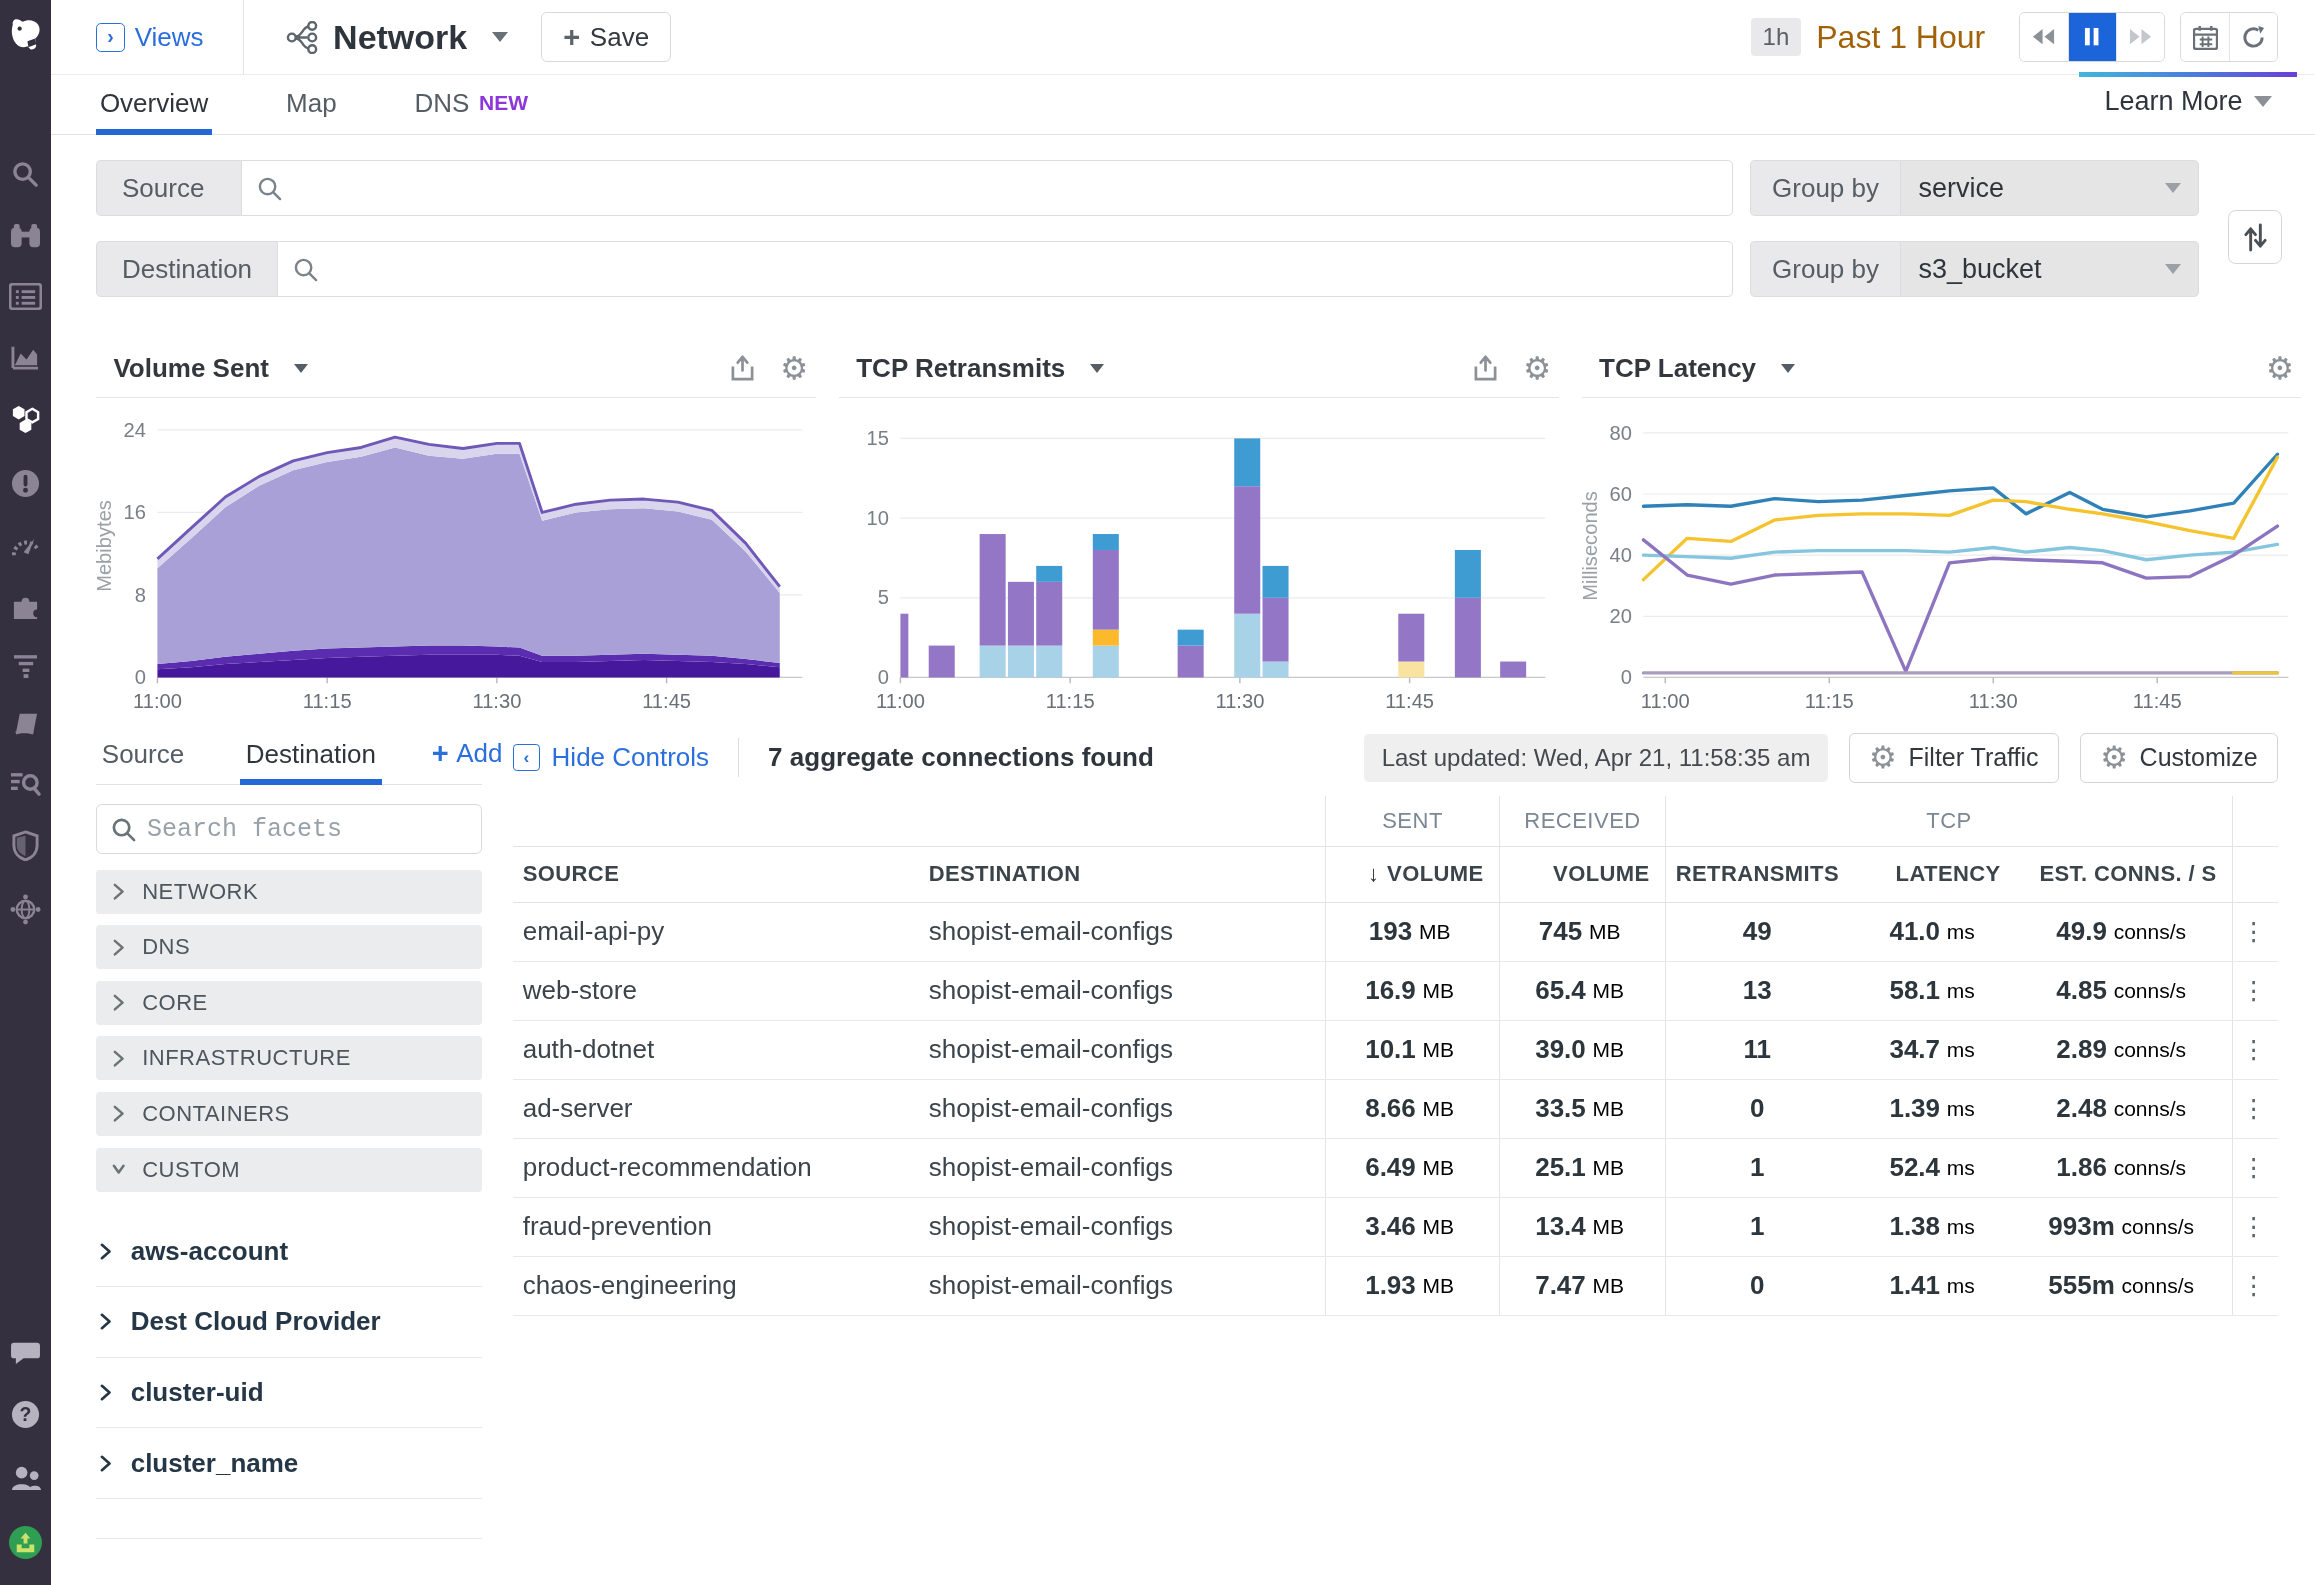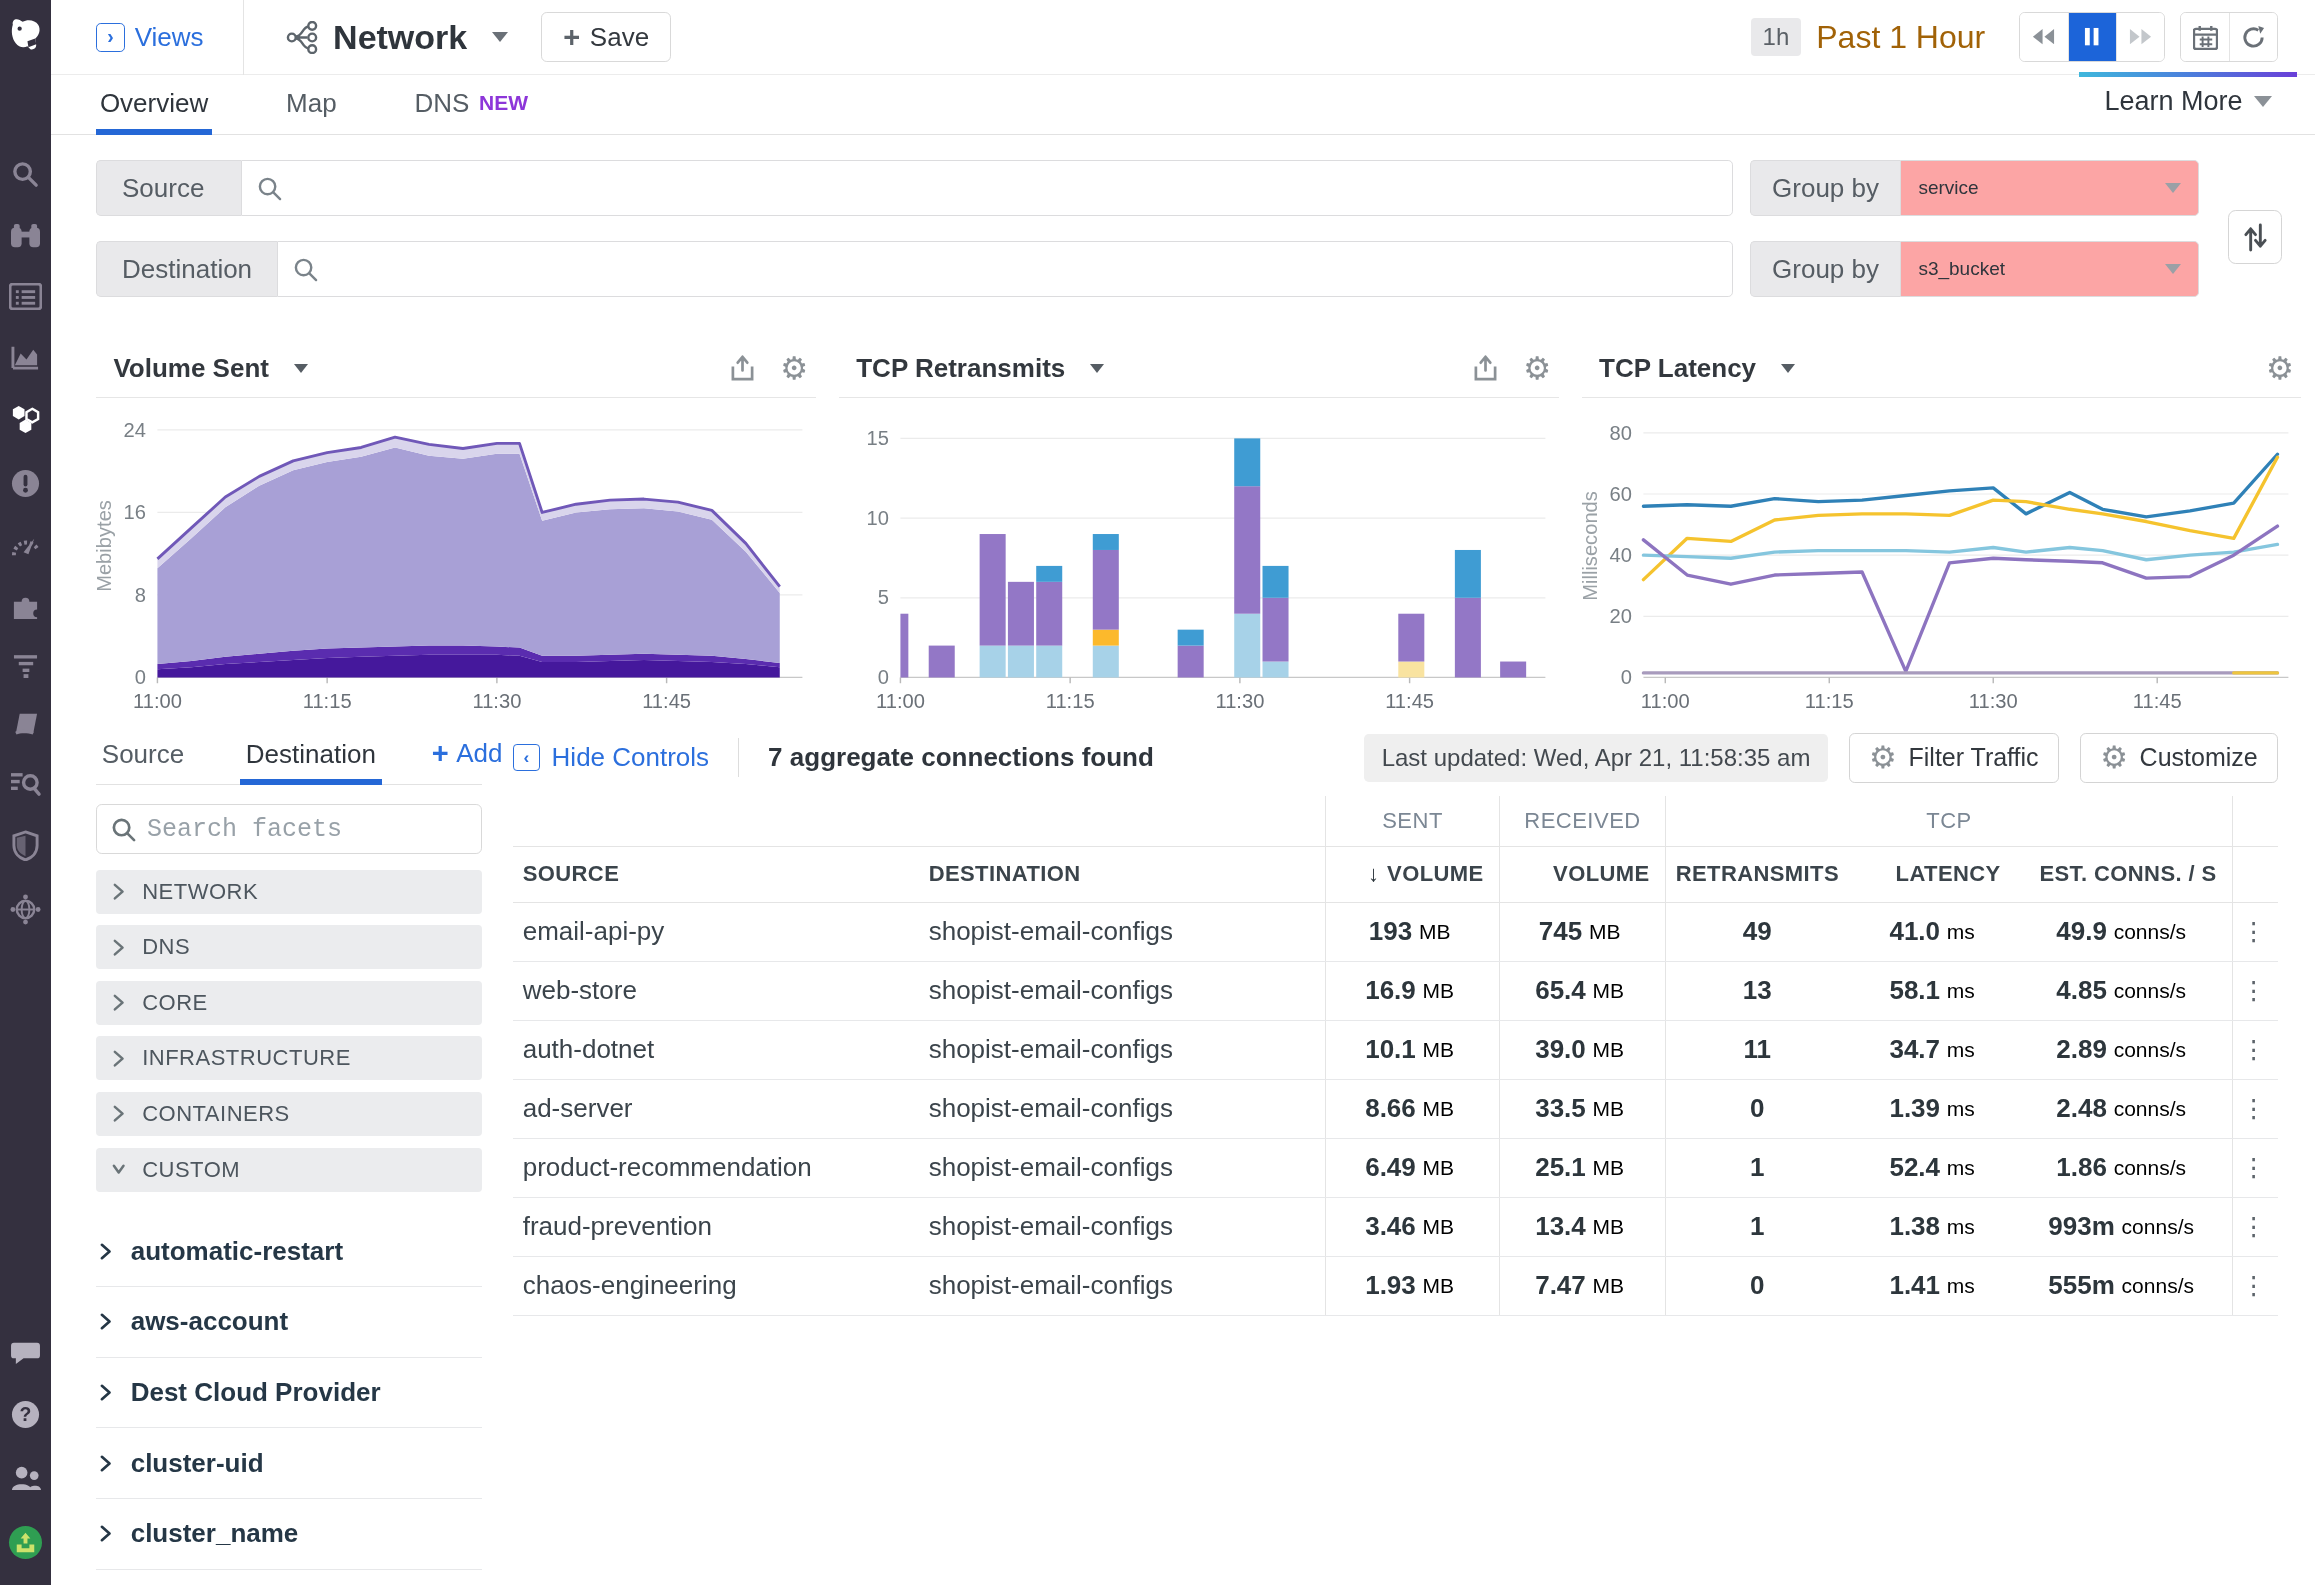--- a/index.html
+++ b/index.html
@@ -50,22 +50,22 @@
 
   
   .query-wrap { position:relative; padding:25px 116px 5.8px 45px; }
   .q-row { display:flex; align-items:stretch; height:56px; margin-bottom:25px; }
   .q-label { background:#e9e9eb; border:1px solid #dcdcde; border-right:none; border-radius:4.8px 0 0 4.8px;
     display:flex; align-items:center; padding:0 25px; font-size:26px; color:#565d64; min-width:145px; }
   .q-input { flex:1; border:1px solid #dcdcde; border-radius:0 4.8px 4.8px 0; background:#fff; display:flex; align-items:center; padding:0 15.4px; }
   .q-input input { border:none; outline:none; font-size:25px; flex:1; margin-left:11.6px; font-family:inherit; }
   .gb-label { background:#e9e9eb; border:1px solid #dcdcde; border-right:none; border-radius:4.8px 0 0 4.8px; margin-left:17.4px;
     display:flex; align-items:center; padding:0 21px; font-size:26px; color:#565d64; }
-  .gb-select { width:299px; border:1px solid #dcdcde; border-radius:0 4.8px 4.8px 0; background:#fca5a5; display:flex; align-items:center;
-    padding:0 17.4px; font-size:19px; color:#2f353c; cursor:pointer; }
+  .gb-select { width:299px; border:1px solid #dcdcde; border-radius:0 4.8px 4.8px 0; background:#e5e5e5; display:flex; align-items:center;
+    padding:0 17.4px; font-size:27px; color:#2f353c; cursor:pointer; }
   .gb-caret { margin-left:auto; width:0;height:0;border-left:8.7px solid transparent;border-right:8.7px solid transparent;border-top:10.6px solid #9aa0a6; }
   .swap-btn { position:absolute; right:33px; top:75px; width:54px; height:54px; border:1px solid #d5d5d5; border-radius:7.7px;
     background:#fff; display:flex; align-items:center; justify-content:center; cursor:pointer; }
 
   
   .charts { display:flex; padding:15.4px 13.5px 0 45px; gap:23px; }
   .panel { flex:1 1 0; }
   .panel-hd { display:flex; align-items:center; padding:9.7px 7.7px 13.5px 17.4px; border-bottom:1px solid #e6e6e6; }
   .panel-title { font-size:26px; font-weight:600; color:#33383e; }
   .panel-caret { width:0;height:0;border-left:7.7px solid transparent;border-right:7.7px solid transparent;border-top:9.7px solid #565d64; margin-left:25px; cursor:pointer;}
@@ -533,26 +533,20 @@
   </div>
 
   <div class="facet-group">
     <svg class="chev" width="15.4" height="19.3" viewBox="0 0 16 20">
               <path class="chev-path" d="M3 6 L8 13 L13 6" fill="none" stroke="#6a7478" stroke-width="2.6" stroke-linecap="round" stroke-linejoin="round"></path>
             </svg>
     <span class="fg-label">CUSTOM</span>
   </div>
 </div>
       <div class="facet-items" id="facet-items">
-  <div class="facet-item">
-    <svg class="chev" width="15.4" height="21" viewBox="0 0 16 22">
-              <path d="M4 4 L12 11 L4 18" fill="none" stroke="#253746" stroke-width="2.8" stroke-linecap="round" stroke-linejoin="round"></path>
-            </svg>
-    <span class="fi-label">automatic-restart</span>
-  </div>
 
   <div class="facet-item">
     <svg class="chev" width="15.4" height="21" viewBox="0 0 16 22">
               <path d="M4 4 L12 11 L4 18" fill="none" stroke="#253746" stroke-width="2.8" stroke-linecap="round" stroke-linejoin="round"></path>
             </svg>
     <span class="fi-label">aws-account</span>
   </div>
 
   <div class="facet-item">
     <svg class="chev" width="15.4" height="21" viewBox="0 0 16 22">

